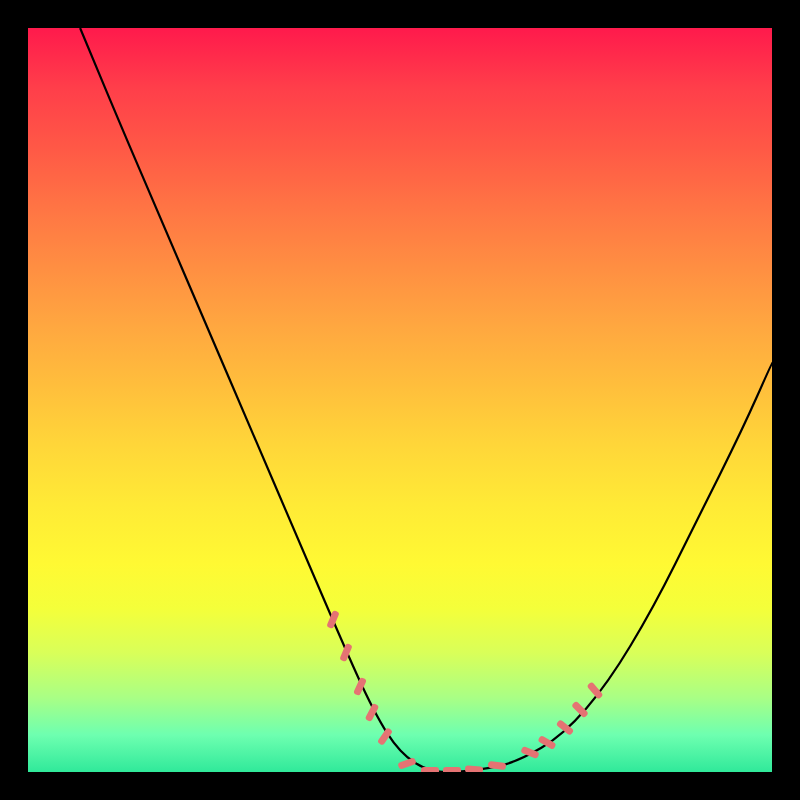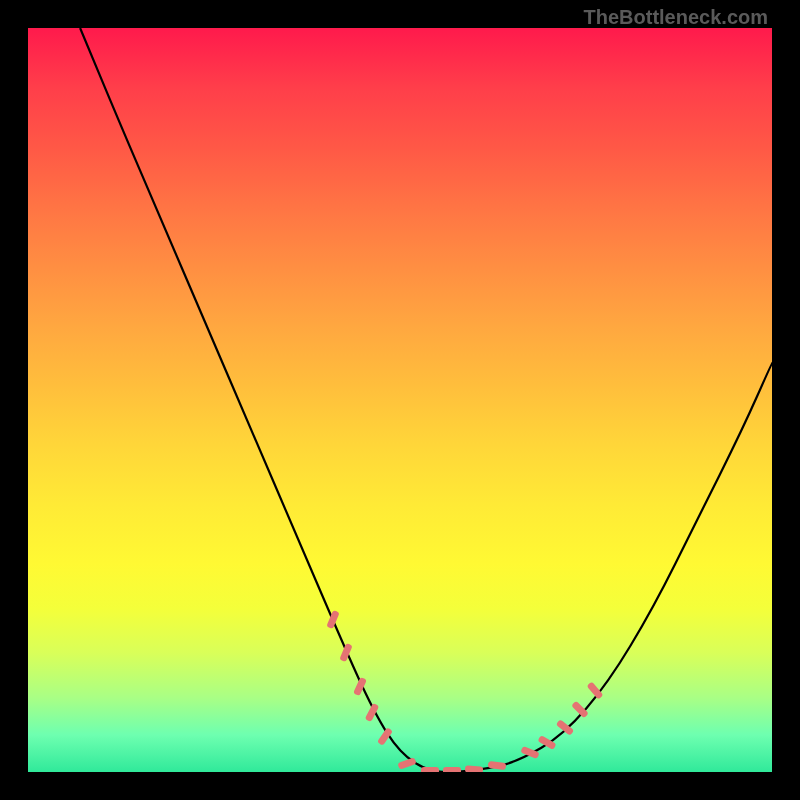--- a/index.html
+++ b/index.html
@@ -53,14 +53,13 @@
         <div class="dash" style="left: 415.08px; top: 739.012px; transform: rotate(0deg);"></div>
         <div class="dash" style="left: 437.4px; top: 737.524px; transform: rotate(4deg);"></div>
         <div class="dash" style="left: 459.72px; top: 733.804px; transform: rotate(8deg);"></div>
         <div class="dash" style="left: 493.2px; top: 721.156px; transform: rotate(22deg);"></div>
         <div class="dash" style="left: 510.312px; top: 710.74px; transform: rotate(30deg);"></div>
         <div class="dash" style="left: 528.168px; top: 695.86px; transform: rotate(38deg);"></div>
         <div class="dash" style="left: 543.048px; top: 678.004px; transform: rotate(45deg);"></div>
         <div class="dash" style="left: 557.928px; top: 658.66px; transform: rotate(50deg);"></div>
       </div>
   </div>
-  <div class="attrib">TheBottleneck.com</div>
 </div>
 
 </body></html>

